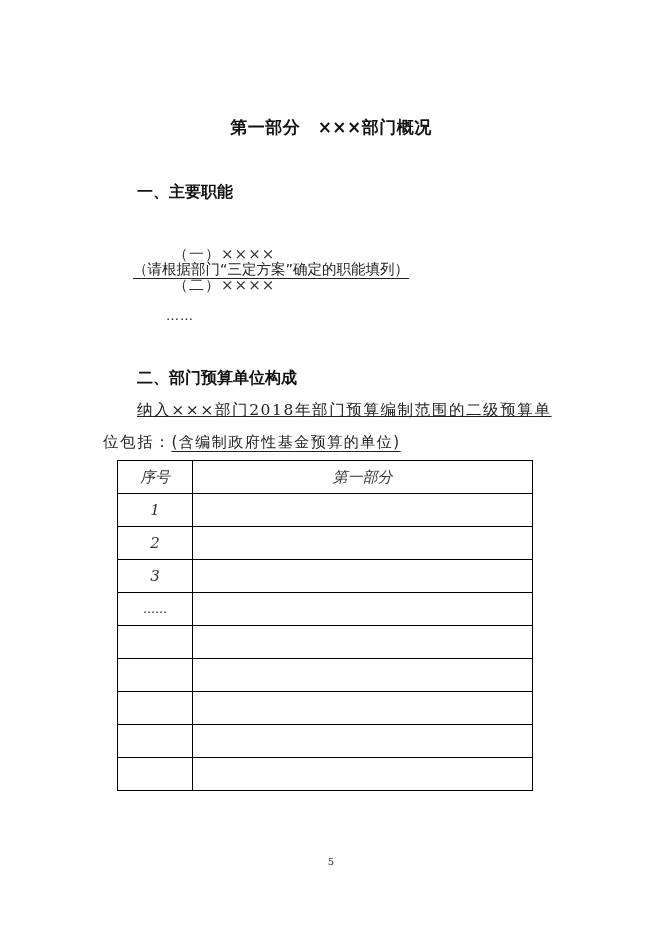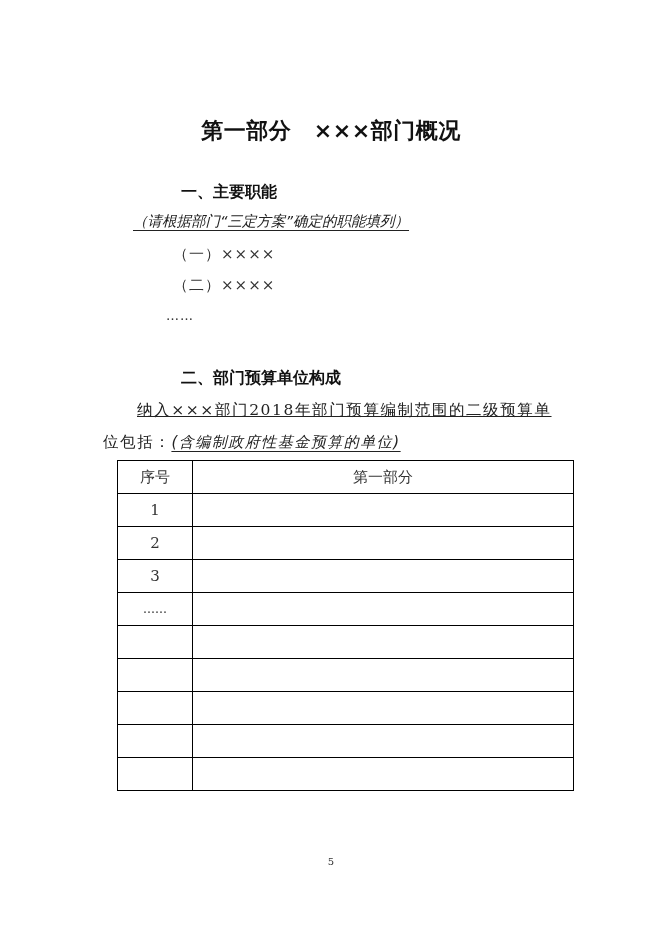--- a/index.html
+++ b/index.html
@@ -4,36 +4,36 @@
 <style>
   html, body { margin: 0; padding: 0; }
   body {
     width: 662px; height: 936px; background: #ffffff; position: relative;
     overflow: hidden; color: #111; font-family: "DejaVu Serif", serif;
   }
   .page { position: absolute; left: 0; top: 0; width: 662px; height: 936px; }
   .abs { position: absolute; white-space: nowrap; }
   .title {
     left: 0; width: 662px; top: 116px; text-align: center;
-    font-family: "DejaVu Sans", sans-serif; font-weight: bold; font-size: 22px; color: #111;
+    font-family: "DejaVu Sans", sans-serif; font-weight: bold; font-size: 17px; color: #111;
     letter-spacing: 0.5px;
   }
   .h2 {
-    font-family: "DejaVu Sans", sans-serif; font-weight: bold; font-size: 16px; color: #111; margin-left: 44px;
+    font-family: "DejaVu Sans", sans-serif; font-weight: bold; font-size: 16px; color: #111;
   }
   .note {
-    font-style: italic; font-size: 14.5px; color: #222;
+    font-size: 14.5px; color: #222;
     font-family: "DejaVu Sans", sans-serif;
-    text-decoration: underline; text-underline-offset: 4px;
+    text-decoration: underline; text-underline-offset: 4px; margin-top: 48px;
   }
   .body-text { font-size: 15.5px; color: #222; letter-spacing: 1.6px; }
   .item { font-size: 15px; color: #333; letter-spacing: 1px; }
   table.units {
-    position: absolute; left: 117px; top: 460px; width: 457px;
-    border-collapse: collapse; table-layout: fixed;
+    position: absolute; left: 117px; top: 460px; width: 416px;
+    border-collapse: collapse; table-layout: fixed; font-style: italic;
   }
   table.units td, table.units th {
     border: 1.5px solid #000; height: 32px; padding: 0;
     text-align: center; font-weight: normal; font-size: 15px; color: #333;
   }
   table.units col.c1 { width: 75px; }
   .pagenum { left: 0; width: 662px; top: 856px; text-align: center; font-size: 10px; color: #333; }
 </style>
 </head>
 <body>

